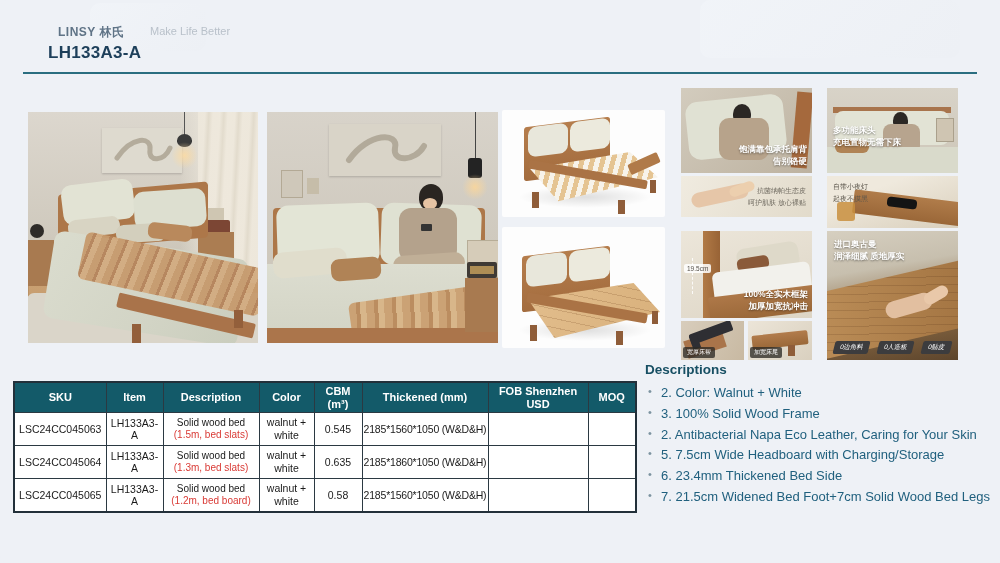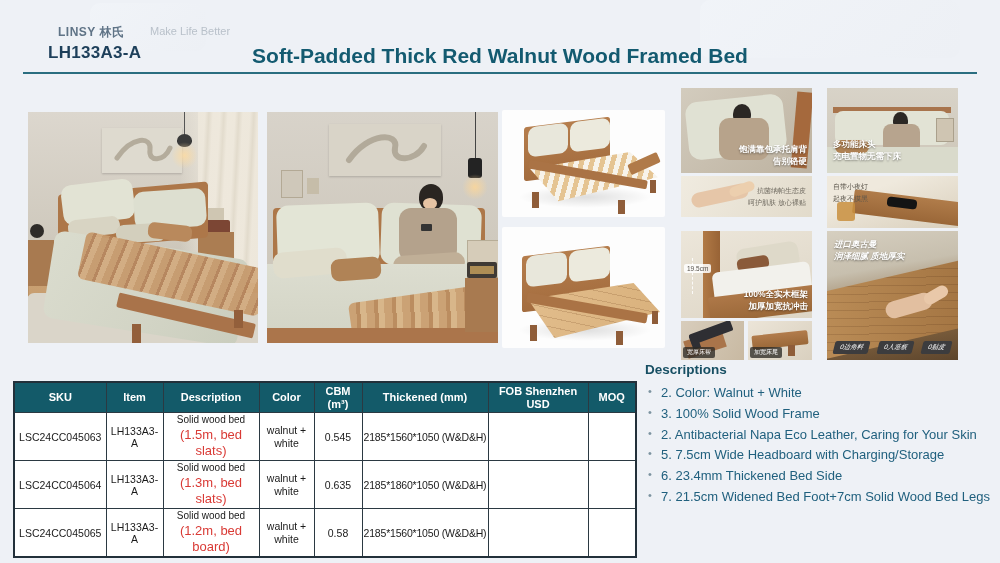--- a/index.html
+++ b/index.html
@@ -33,21 +33,21 @@
   .badge{background:#3c3c3e;color:#fff;font-size:6.5px;padding:2px 6px;border-radius:2px;
          transform:skewX(-14deg);white-space:nowrap;}
 
   
   .spec{border-collapse:collapse;table-layout:fixed;width:622px;background:#fff;}
   .spec th,.spec td{border:1px solid #2b3942;text-align:center;vertical-align:middle;overflow:hidden;}
   .spec thead th{background:#135a69;color:#fff;font-size:11px;font-weight:bold;height:27px;line-height:1.15;padding:1px 1px;}
   .spec td{height:30px;font-size:10.5px;color:#1a1a1a;padding:1px 1px;}
   .spec{border:2px solid #22303a;}
   .d1{display:block;font-size:10px;color:#1a1a1a;line-height:1.25;}
-  .d2{display:block;font-size:13px;color:#d93a35;line-height:1.25;}
+  .d2{display:block;font-size:10px;color:#d93a35;line-height:1.25;}
   .dim{font-size:9.8px;letter-spacing:-.2px;}
   .colorcell{font-size:10px;line-height:1.2;padding:1px 4px;}
   .thl{display:block;}
 
   
   .desc-title{font-size:13.5px;font-weight:bold;color:#174f63;}
   .desc-list{list-style:none;margin:6px 0 0 0;padding:0;}
   .desc-list li{position:relative;padding-left:16px;font-size:13px;color:#20607e;line-height:1.6;}
   .desc-list li::before{content:"•";position:absolute;left:3px;top:0;color:#7c93a0;font-size:11px;}
 </style>
@@ -55,21 +55,20 @@
 <body>
 
 <div class="page">
 
   <div class="ab wm" style="left:90px;top:3px;width:116px;height:48px;"></div>
   <div class="ab wm" style="left:700px;top:0;width:260px;height:58px;"></div>
 
   <div class="ab brand">LINSY 林氏</div>
   <div class="ab tagline">Make Life Better</div>
   <div class="ab model">LH133A3-A</div>
-  <div class="ab title">Soft-Padded Thick Red Walnut Wood Framed Bed</div>
   <div class="ab divider"></div>
 
   <div class="ab photo" style="left:28px;top:112px;width:230px;height:231px;">
     <div class="ab" style="inset:0;background:linear-gradient(180deg,#dcd7ce 0%,#cfc9bd 55%,#c8c1b4 72%);"></div>
     <div class="ab" style="right:0;top:0;width:36px;height:88px;background:repeating-linear-gradient(180deg,#c4aa82 0 4px,#b1976d 4px 7px);"></div>
     <div class="ab" style="right:0;top:0;width:78px;height:195px;background:linear-gradient(90deg,rgba(245,240,230,0),#f0ebdf 55%,#e7e0d2);"></div>
     <div class="ab" style="right:0;top:0;width:60px;height:210px;background:repeating-linear-gradient(93deg,#eee8dc 0 7px,#e1dacb 11px,#eee8dc 15px);opacity:.9;"></div>
     <div class="ab" style="left:0;bottom:0;width:100%;height:60px;background:linear-gradient(180deg,#c9a072,#c2986a);"></div>
     <div class="ab" style="left:0;bottom:0;width:100%;height:60px;background:repeating-linear-gradient(90deg,rgba(90,60,30,.12) 0 1px,transparent 1px 34px);"></div>
     <div class="ab" style="left:-20px;bottom:-14px;width:265px;height:64px;background:#dad5c9;transform:skewX(-35deg);border-radius:4px;"></div>
@@ -181,21 +180,21 @@
 
   <div class="ab photo" style="left:827px;top:88px;width:131px;height:85px;">
     <div class="ab" style="inset:0;background:linear-gradient(180deg,#d8d3c8,#cdc6b8);"></div>
     <div class="ab" style="left:6px;top:19px;width:118px;height:6px;background:#a8744c;"></div>
     <div class="ab" style="left:8px;top:23px;width:114px;height:34px;background:#e2e3d5;border-radius:8px;"></div>
     <div class="ab" style="left:66px;top:24px;width:15px;height:17px;background:#2b2724;border-radius:50% 50% 40% 40%;"></div>
     <div class="ab" style="left:56px;top:36px;width:37px;height:30px;background:#b7a48e;border-radius:8px;"></div>
     <div class="ab" style="left:0;bottom:0;width:131px;height:26px;background:#d9dacb;"></div>
     <div class="ab" style="left:8px;bottom:20px;width:34px;height:13px;background:#b08355;border-radius:6px;"></div>
     <div class="ab" style="right:4px;top:30px;width:16px;height:22px;background:#cfc5b2;border:1px solid #aaa08c;"></div>
-    <div class="cap-w" style="left:6px;bottom:10px;margin-top:28px;">
+    <div class="cap-w" style="left:6px;bottom:24px;margin-top:28px;">
       <span class="chipline">多功能床头</span>
       <span class="chipline">充电置物无需下床</span>
     </div>
   </div>
   <div class="ab photo" style="left:827px;top:176px;width:131px;height:52px;">
     <div class="ab" style="inset:0;background:linear-gradient(160deg,#efe9dd 30%,#d9cfbc);"></div>
     <div class="ab" style="left:26px;top:20px;width:112px;height:24px;background:linear-gradient(#b07c4a,#9a6738);transform:rotate(7deg);border-radius:2px;"></div>
     <div class="ab" style="left:60px;top:22px;width:30px;height:10px;background:#141414;border-radius:4px;transform:rotate(7deg);"></div>
     <div class="ab" style="left:10px;top:26px;width:18px;height:19px;background:#c98f3e;border-radius:3px;opacity:.85;"></div>
     <div class="cap-d" style="left:6px;top:5px;color:#5c564c;">
@@ -225,21 +224,21 @@
     <div class="ab" style="left:10px;top:14px;width:8px;height:14px;background:#2e2e33;transform:rotate(-20deg);"></div>
     <div class="tag">宽厚床帮</div>
   </div>
   <div class="ab photo" style="left:748px;top:321px;width:64px;height:39px;">
     <div class="ab" style="inset:0;background:linear-gradient(140deg,#ece5d8,#d9d0bf);"></div>
     <div class="ab" style="left:4px;top:12px;width:56px;height:14px;background:linear-gradient(#b2causal,#9a6838);background:linear-gradient(#b27c4c,#9a6838);transform:rotate(-6deg);border-radius:2px;"></div>
     <div class="ab" style="left:40px;top:24px;width:7px;height:11px;background:#8f5d39;"></div>
     <div class="tag">加宽床尾</div>
   </div>
 
-  <div class="ab photo" style="left:827px;top:231px;width:131px;height:129px;font-style:italic;">
+  <div class="ab photo" style="left:827px;top:231px;width:131px;height:129px;">
     <div class="ab" style="inset:0;background:linear-gradient(170deg,#d6cfc0 0%,#c7bfae 30%,#8a6a45 65%,#5d452c 100%);"></div>
     <div class="ab" style="left:-12px;top:44px;width:170px;height:66px;background:linear-gradient(100deg,#bc8e58,#a0713f),repeating-linear-gradient(12deg,rgba(90,55,25,.15) 0 1px,transparent 1px 8px);background-blend-mode:multiply;transform:rotate(-13deg);"></div>
     <div class="ab" style="left:58px;top:66px;width:48px;height:17px;background:#e2bfa0;border-radius:10px;transform:rotate(-16deg);"></div>
     <div class="ab" style="left:96px;top:58px;width:26px;height:12px;background:#e9c8a9;border-radius:8px;transform:rotate(-30deg);"></div>
     <div class="cap-w" style="left:7px;top:8px;">
       <span class="chipline">进口奥古曼</span>
       <span class="chipline">润泽细腻 质地厚实</span>
     </div>
     <div class="badges">
       <span class="badge">0边角料</span>

